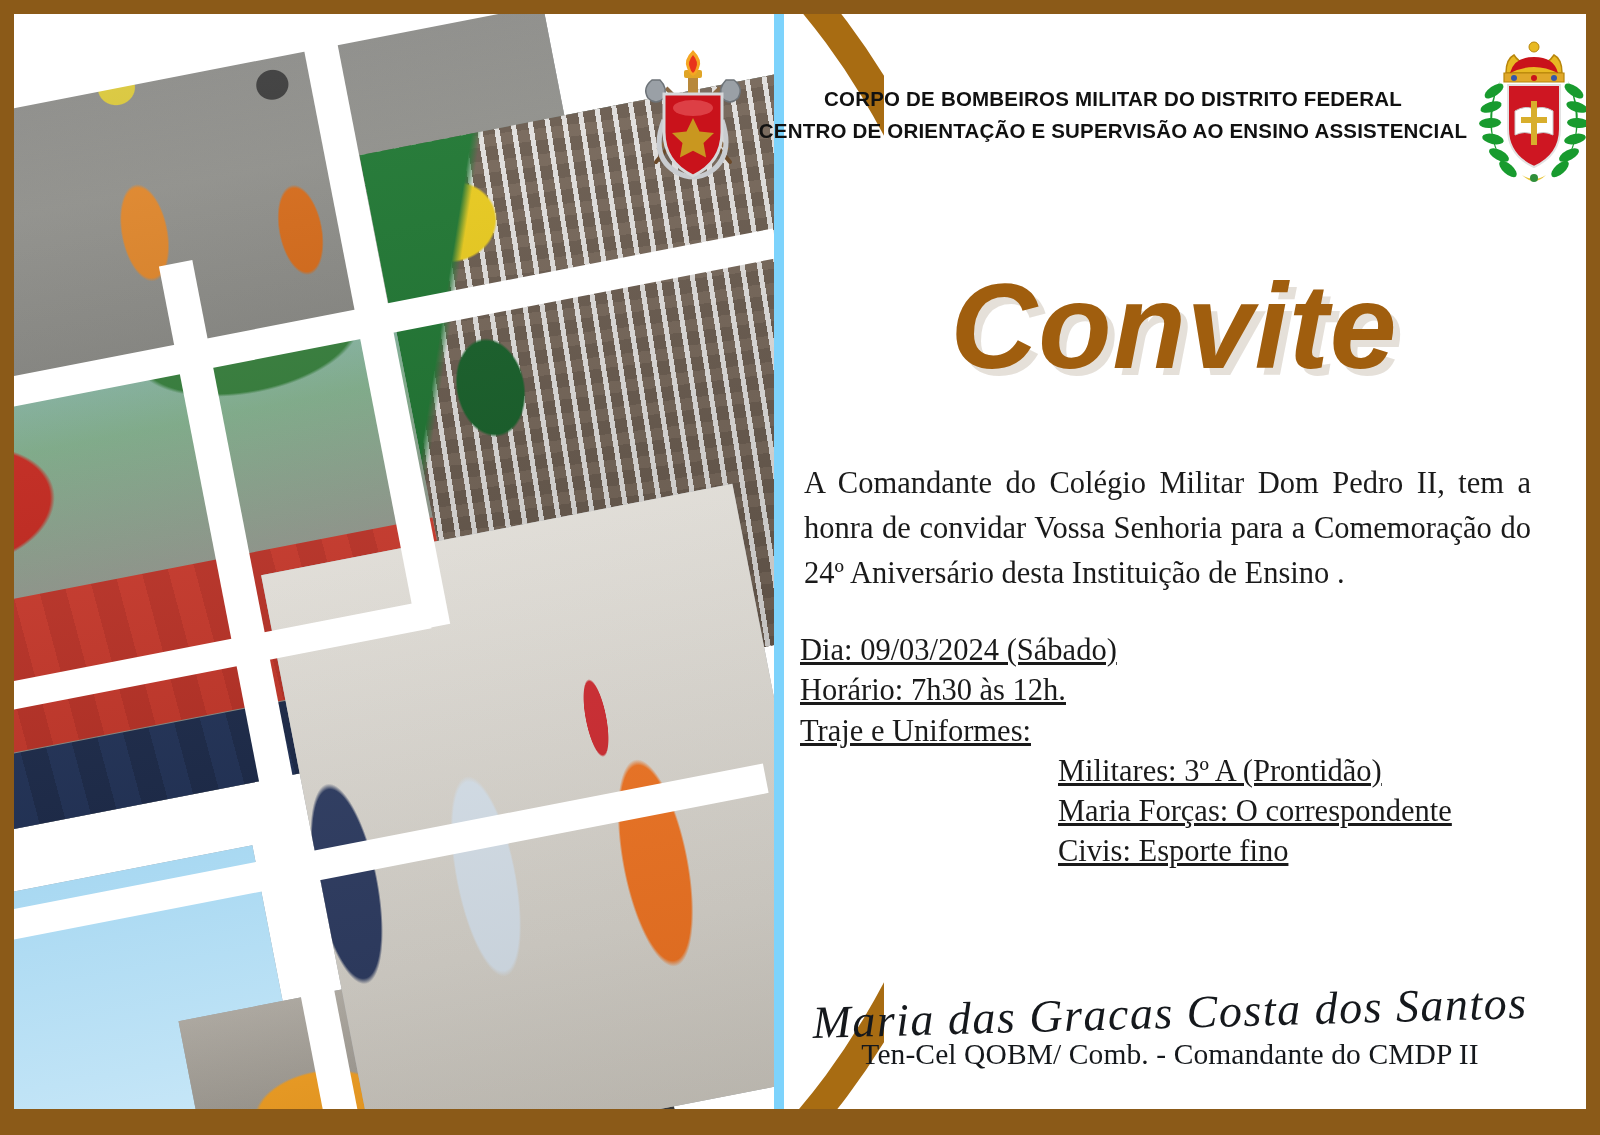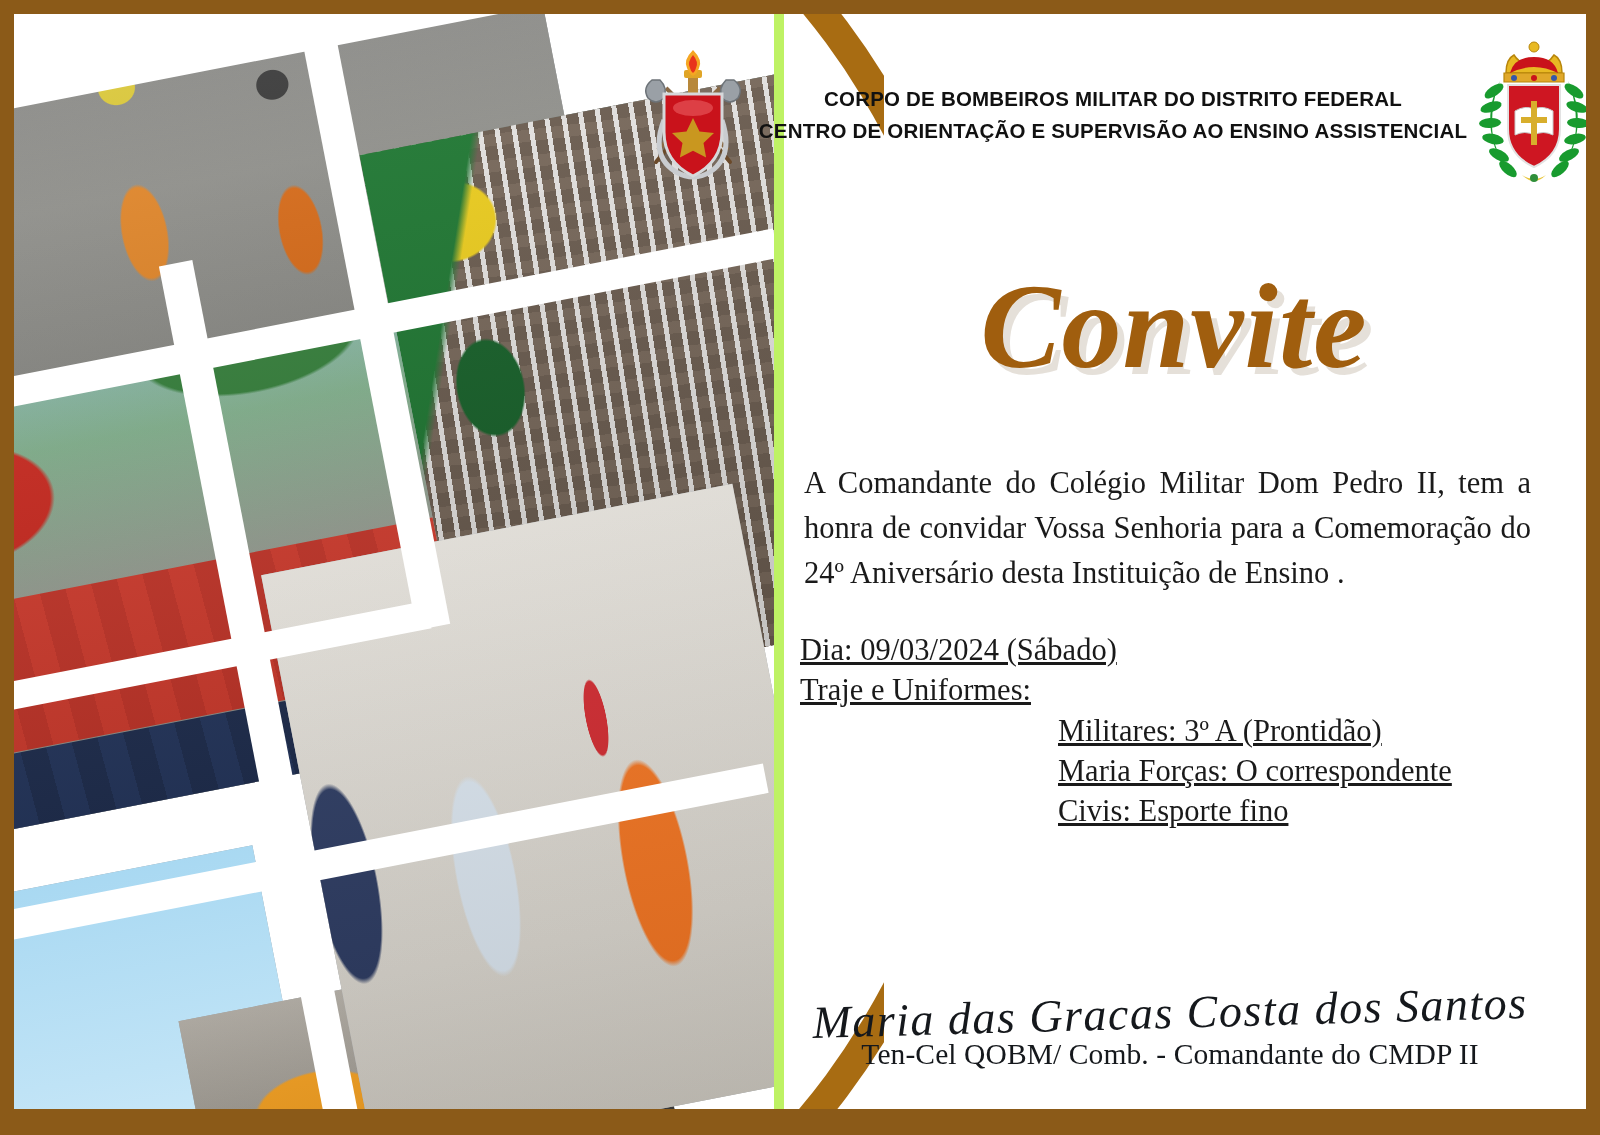--- a/index.html
+++ b/index.html
@@ -18,21 +18,21 @@
     border-left: 14px solid #8B5A18;
     border-right: 14px solid #8B5A18;
     border-bottom: 26px solid #8B5A18;
     overflow: hidden;
     font-family: "Liberation Serif", serif;
   }
   .canvas {
     position: absolute;
     inset: 0;
     overflow: hidden;
-    background: #bef264;
+    background: #7dd3fc;
   }
 
   
   .collage {
     position: absolute;
     left: 0;
     top: 0;
     width: 760px;
     height: 1095px;
     overflow: hidden;
@@ -184,21 +184,21 @@
   
   .title-convite {
     position: absolute;
     left: 790px;
     top: 225px;
     width: 740px;
     height: 175px;
     text-align: center;
   }
   .title-convite .word {
-    font-family: Liberation Serif, serif;
+    font-family: Liberation Sans, sans-serif;
     font-style: italic;
     font-weight: bold;
     font-size: 120px;
     line-height: 175px;
     color: #A05E0E;
     letter-spacing: 1px;
     text-shadow: 7px 7px 0 rgba(190,178,160,0.40);
     margin-top: 26px;
   }
 
@@ -377,20 +377,21 @@
     <div class="title-convite">
       <span class="word">Convite</span>
     </div>
 
     <div class="body-text">
       <p>A Comandante do Colégio Militar Dom Pedro II, tem a honra de convidar Vossa Senhoria  para  a  Comemoração   do   24º   Aniversário   desta  Instituição de Ensino .</p>
     </div>
 
     <div class="details">
       <div>Dia: 09/03/2024 (Sábado)</div>
+      <div>Horário: 7h30 às 12h.</div>
       <div>Traje e Uniformes:</div>
       <div class="indent">Militares: 3º A (Prontidão)</div>
       <div class="indent">Maria Forças: O correspondente</div>
       <div class="indent">Civis: Esporte fino</div>
     </div>
 
     <div class="signature">
       <div class="sig-name">Maria das Gracas Costa dos Santos</div>
       <div class="sig-role">Ten-Cel QOBM/ Comb. - Comandante do CMDP II</div>
     </div>

